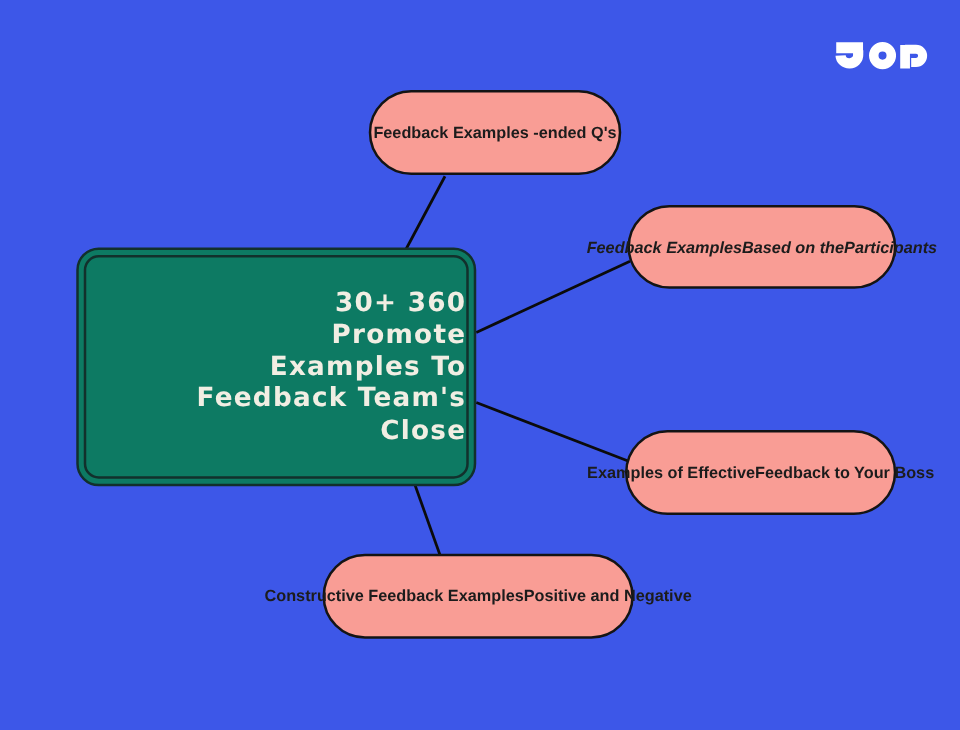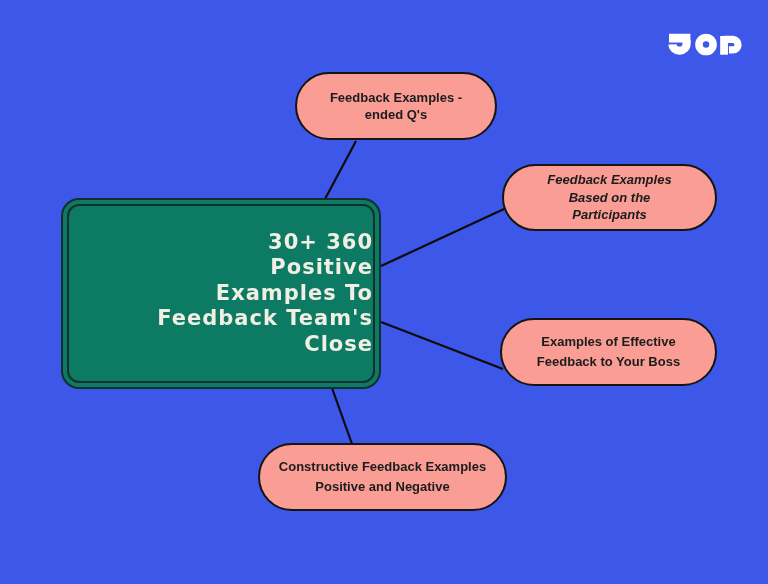--- a/index.html
+++ b/index.html
@@ -64,39 +64,39 @@
     color: var(--center-text);
     white-space: nowrap;
   }
 
   .branch-node {
     position: absolute;
     background: var(--node-fill);
     border: 2.5px solid var(--node-border);
     border-radius: 999px;
     display: flex;
-    flex-direction: column;
+    flex-direction: row;
     align-items: center;
     justify-content: center;
     text-align: center;
     z-index: 2;
   }
   .branch-line {
     font-family: "Liberation Sans", sans-serif;
     font-weight: bold;
     font-size: 13px;
     color: var(--node-text);
     white-space: nowrap;
   }
   .lines-3 .branch-line { line-height: 17.5px; }
   .lines-2 .branch-line { line-height: 20.5px; }
 
   .node-top          { left: 295px; top: 72px;  width: 202px; height: 68px; }
   .node-right-top    { left: 502px; top: 164px; width: 215px; height: 67px; font-style: italic; }
-  .node-right-bottom { left: 500px; top: 318px; width: 217px; height: 68px; }
+  .node-right-bottom { left: 500px; top: 344px; width: 217px; height: 68px; }
   .node-bottom       { left: 258px; top: 443px; width: 249px; height: 68px; }
 
   .logo {
     position: absolute;
     left: 668px; top: 32px;
     width: 78px; height: 24px;
     z-index: 3;
   }
   .logo .stroke {
     stroke: var(--logo-color);
@@ -111,21 +111,21 @@
   <svg class="connectors" viewBox="0 0 768 584" xmlns="http://www.w3.org/2000/svg">
     <line x1="325" y1="199" x2="356" y2="141"></line>
     <line x1="381" y1="266" x2="504" y2="209"></line>
     <line x1="381" y1="322" x2="503" y2="369"></line>
     <line x1="332" y1="388" x2="352" y2="444"></line>
   </svg>
 
   <div class="center-node">
     <div class="center-inner">
       <div class="center-line">30+ 360</div>
-      <div class="center-line">Positive</div>
+      <div class="center-line">Promote</div>
       <div class="center-line">Examples To</div>
       <div class="center-line">Feedback Team's</div>
       <div class="center-line">Close</div>
     </div>
   </div>
 
   <div class="branch-node node-top lines-3">
     <div class="branch-line">Feedback Examples -</div>
     <div class="branch-line">ended Q's</div>
   </div>

